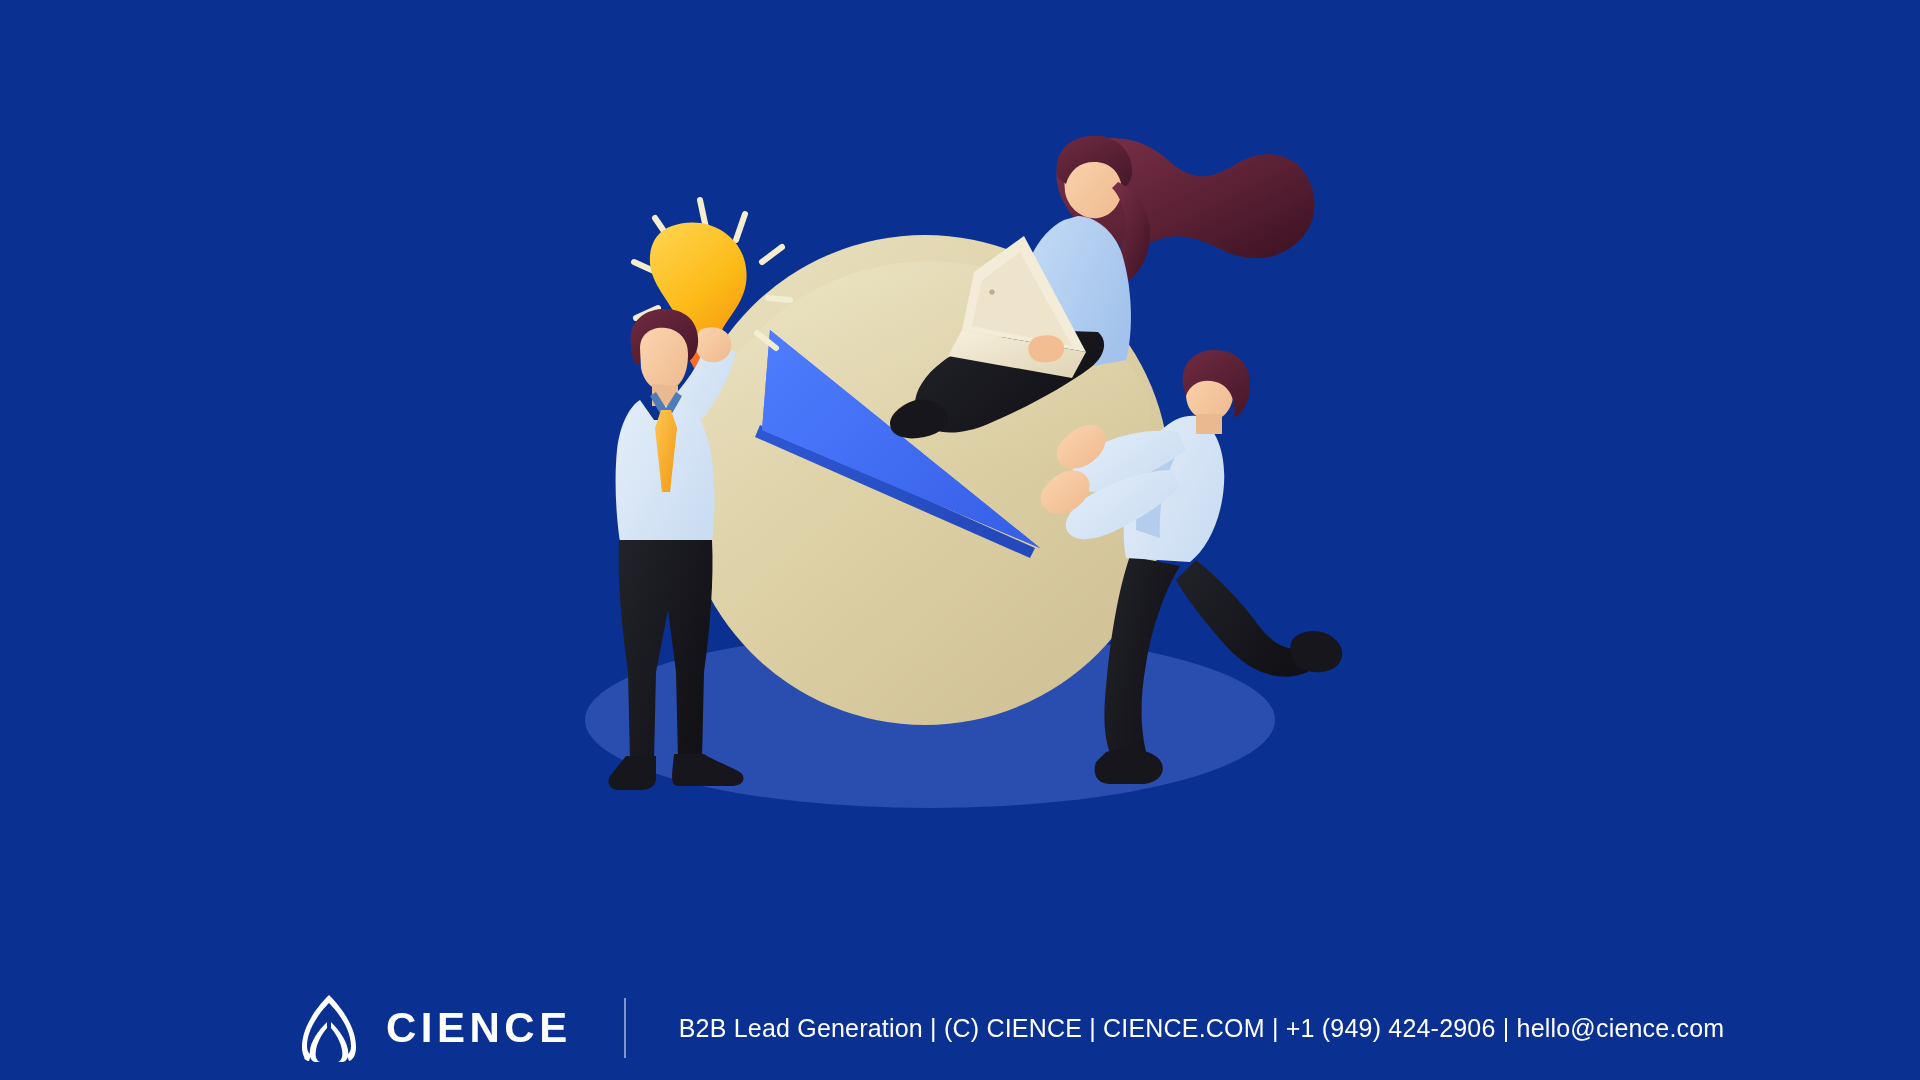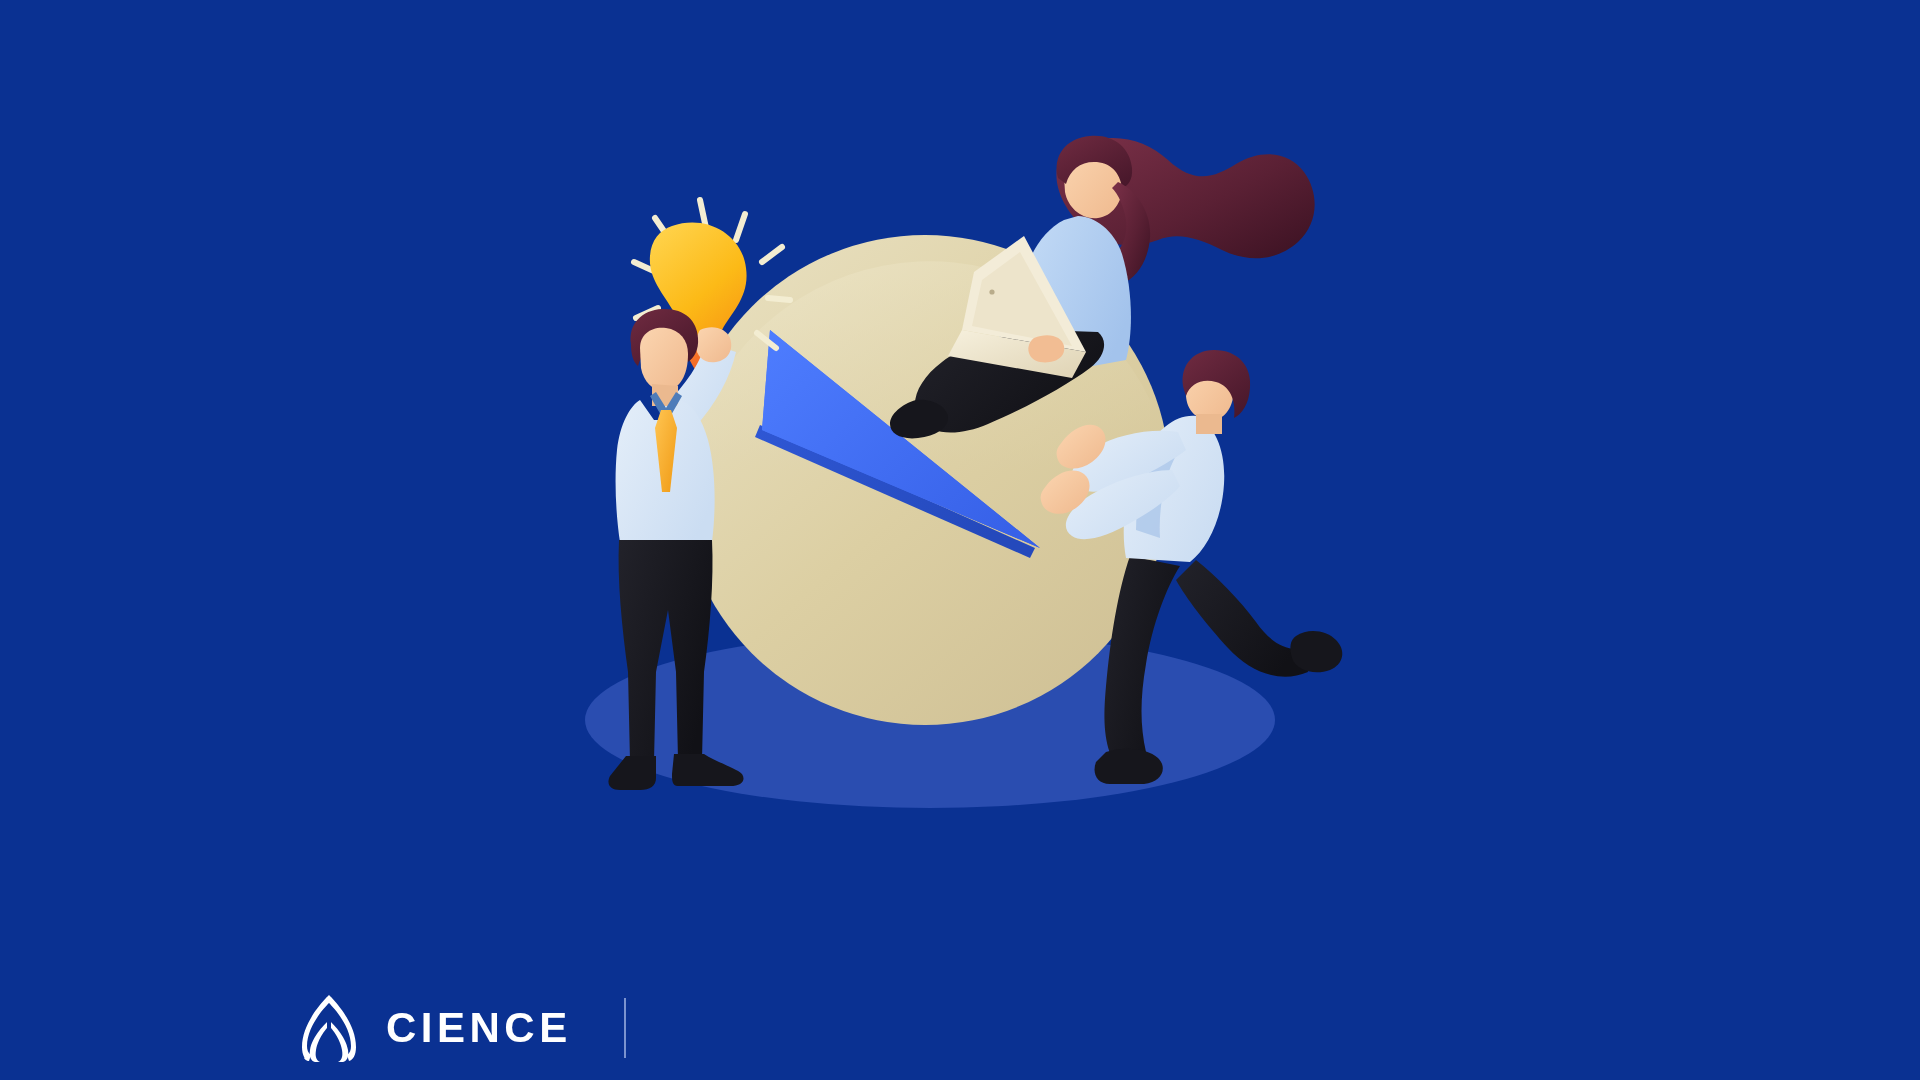--- a/index.html
+++ b/index.html
@@ -314,15 +314,16 @@
                    C44 68 45 64 44 58 C42 46 33 36 33 36 Z" fill="url(#gLogoR)"></path>
 
           <path d="M11 69 C9 69 7 68 6 66 L11 62 Z" fill="#FFFFFF"></path>
         </svg>
       </span>
       <span id="wordmark">CIENCE</span>
     </div>
 
     <div id="footer-divider"></div>
 
+    <div id="footer-tagline">B2B Lead Generation | (C) CIENCE | CIENCE.COM | +1 (949) 424-2906 | hello@cience.com</div>
 
   </div>
 </div>
 
 </body></html>

